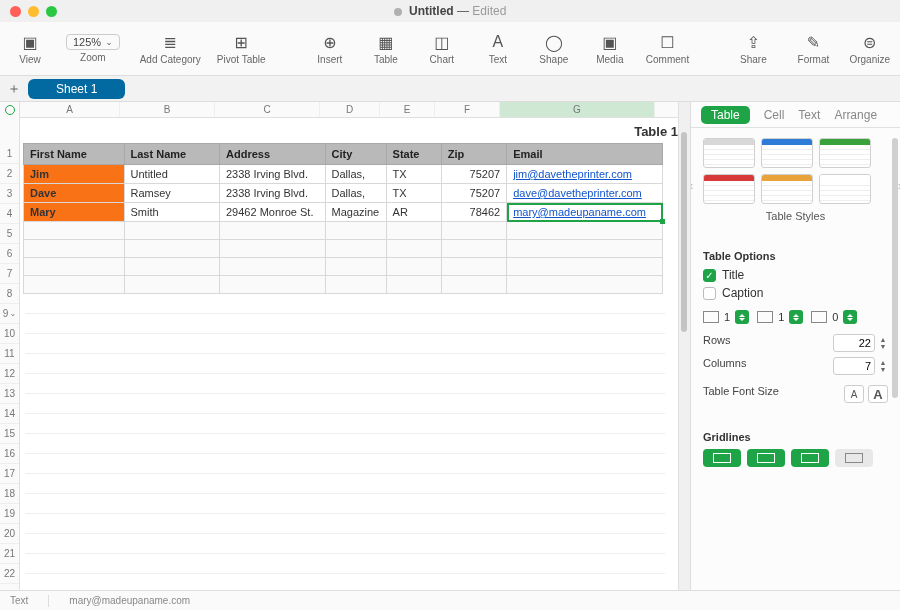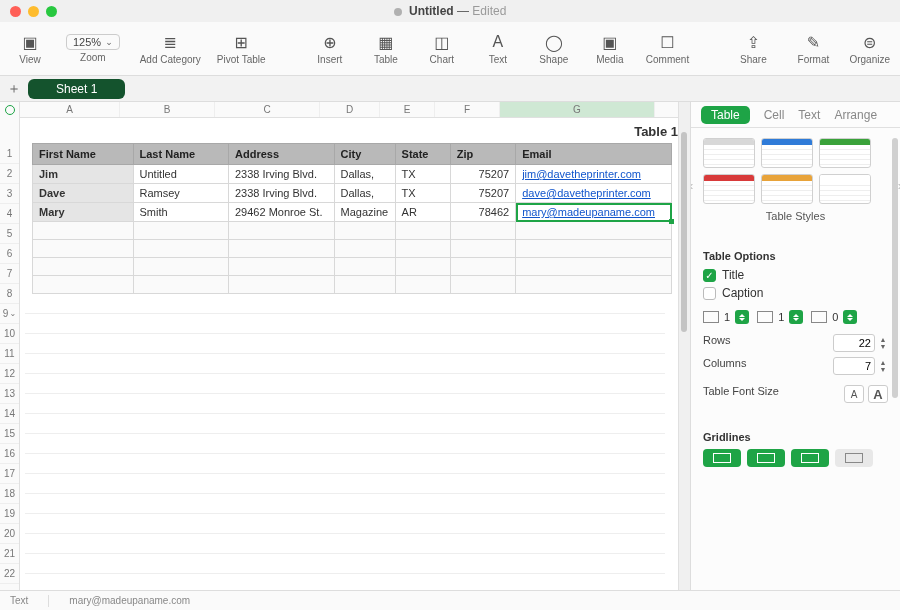--- a/index.html
+++ b/index.html
@@ -21,41 +21,41 @@
 .tbitem .ic { height:20px; display:flex; align-items:center; justify-content:center; font-size:16px; color:#555;}
 .tbitem .lbl { font-size:10px; color:#666; }
 .tbgroup { display:flex; gap:16px; }
 .spacer { flex:1; }
 .zoombox { display:flex; align-items:center; gap:4px; border:1px solid #ccc; border-radius:4px; padding:1px 6px; font-size:11px; color:#444; }
 .zoombox .chev { font-size:9px; color:#666; }
 
 
 .sheetbar { height: 26px; background:#f2f2f2; border-bottom:1px solid #ddd; display:flex; align-items:center; padding:0 6px; gap:6px; }
 .plus { width:16px; height:16px; display:flex; align-items:center; justify-content:center; color:#666; font-size:14px;}
-.sheet-tab { background:#14532d; color:#fff; padding:3px 28px; border-radius:6px; font-size:12px;}
+.sheet-tab { background:#0369a1; color:#fff; padding:3px 28px; border-radius:6px; font-size:12px;}
 
 
 .main { display:flex; height: calc(610px - 22px - 54px - 26px - 20px); }
 .sheet-area { flex:1; background:#fff; position:relative; overflow:hidden; display:flex; }
 .rowhdrs { width:20px; border-right:1px solid #e0e0e0; background:#fafafa; }
 .corner { height:16px; background:#fafafa; display:flex; align-items:center; justify-content:center; }
 .corner .c { width:10px; height:10px; border:1px solid #1ea446; border-radius:50%; }
 .rh { height:20px; border-bottom:1px solid #eee; display:flex; align-items:center; justify-content:center; font-size:10px; color:#777; }
 .rh.dd { position:relative; }
 .rh.dd::after { content:"⌄"; font-size:8px; margin-left:1px; color:#777; }
 .gridwrap { flex:1; overflow:hidden; }
 .colhdrs { height:16px; display:flex; background:#fafafa; border-bottom:1px solid #e0e0e0;}
 .ch { border-right:1px solid #eee; display:flex; align-items:center; justify-content:center; font-size:10px; color:#777;}
 .ch.sel { background:#cfe8d4; }
 .grid { position:relative; }
 .tbl-title { text-align:right; font-size:13px; font-weight:600; padding:6px 0 4px; color:#333; }
-table.data { border-collapse:collapse; width:640px; margin-left:12px; }
+table.data { border-collapse:collapse; width:640px; margin-left:3px; }
 table.data th { background:#b9b9b9; color:#222; font-weight:700; font-size:11px; text-align:left; padding:4px 6px; border:1px solid #a8a8a8; }
 table.data td { background:#fff; font-size:11px; padding:3px 6px; border:1px solid #d8d8d8; height:18px;}
-table.data td.bold { font-weight:700; background:#e5e5e5;}
+table.data td.bold { font-weight:700; background:#f97316;}
 table.data td.link { color:#1155cc; text-decoration:underline; }
 table.data td.num { text-align:right; }
 table.data tr.empty td { background:#fafafa; height:18px; }
 .sel-cell { outline:2px solid #1ea446; outline-offset:-2px; position:relative;}
 .sel-cell::after { content:""; position:absolute; right:-3px; bottom:-3px; width:5px; height:5px; background:#1ea446; }
 .ghostrows { margin-left:5px; width:640px; }
 .ghostrows .gr { height:20px; border-bottom:1px solid #eee; }
 .vscroll { width:12px; background:#f0f0f0; border-left:1px solid #e0e0e0; position:relative;}
 .vthumb { position:absolute; top:30px; left:2px; width:6px; height:200px; background:#c4c4c4; border-radius:3px;}
 

